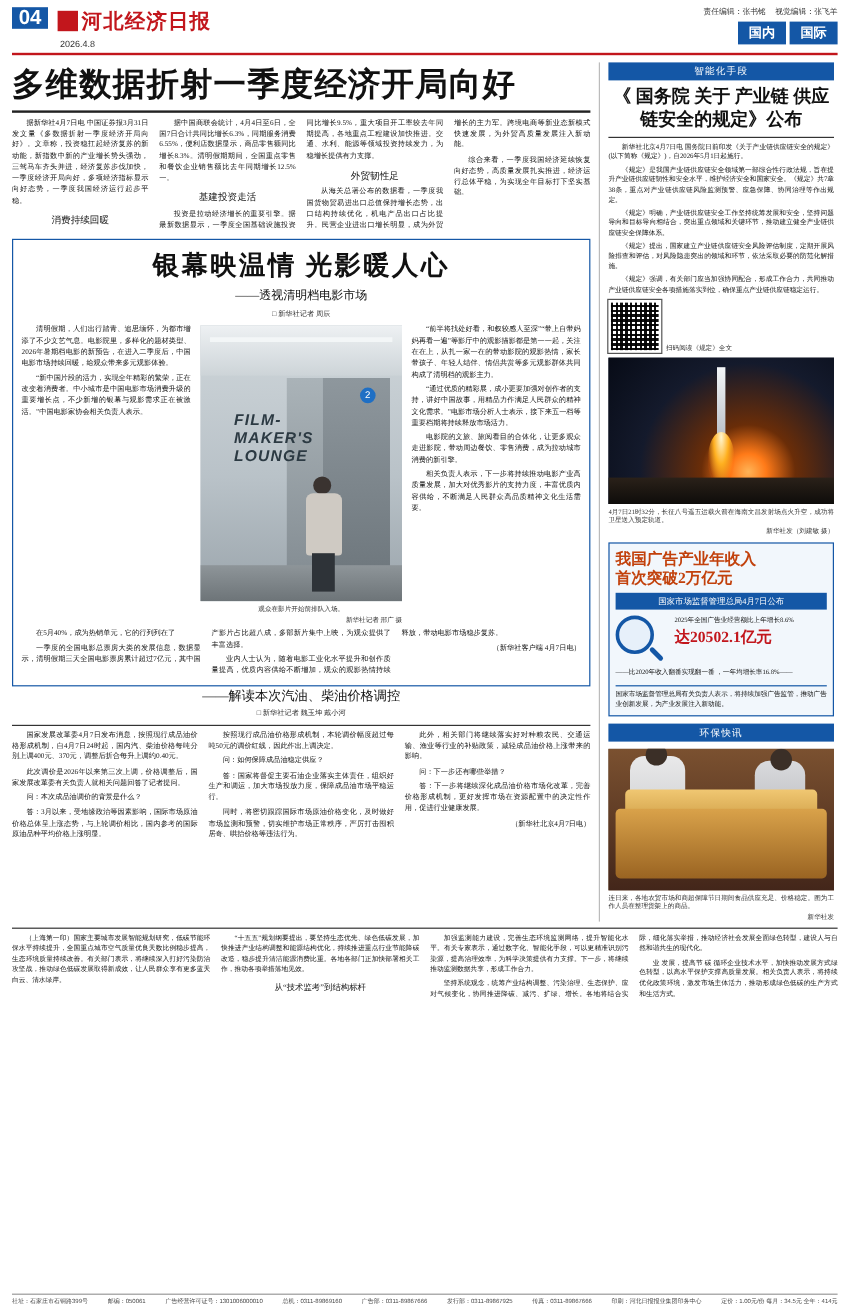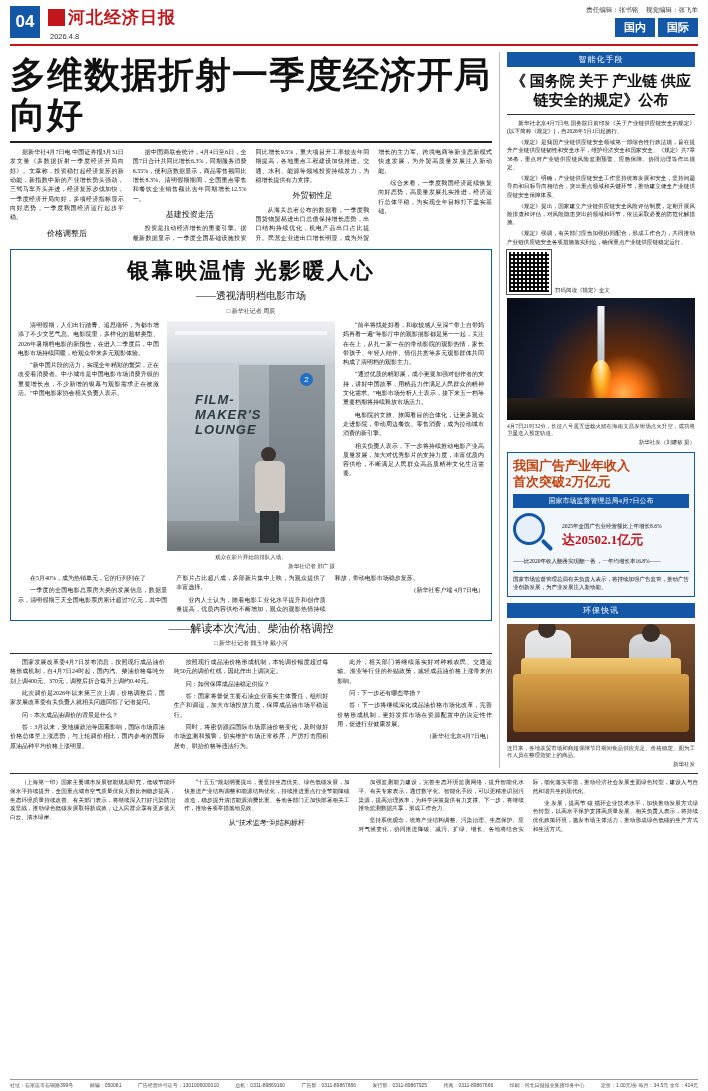--- a/index.html
+++ b/index.html
@@ -10,21 +10,21 @@
     background: #ffffff;
     font-family: "Liberation Serif", "DejaVu Serif", serif;
     color: #111;
     overflow: hidden;
   }
   .page { position: relative; width: 708px; height: 1091px; padding: 6px 10px 4px 10px; }
 
   
   .masthead { display:flex; align-items:flex-start; gap:8px; height:36px; }
   .pagebadge {
-    width:30px; height:32px; background:#1457a6; color:#fff;
+    width:30px; height:18px; background:#1457a6; color:#fff;
     font-family:"Liberation Sans", sans-serif; font-size:17px; font-weight:bold;
     display:flex; align-items:center; justify-content:center;
   }
   .mast-left { display:flex; flex-direction:column; }
   .mast-logo {
     display:flex; align-items:center; gap:3px;
   }
   .logo-sq { width:17px; height:17px; background:#c2161c; }
   .logo-txt {
     font-family:"Liberation Serif", serif; font-weight:bold; font-size:17px;
@@ -41,21 +41,21 @@
   }
   .rule-top { border-top:2px solid #c2161c; margin-top:2px; }
 
   
   .cols { display:flex; gap:7px; margin-top:6px; }
   .left-col { width:482px; }
   .right-col { width:196px; border-left:1px solid #bbb; padding-left:7px; }
 
   
   .head1 {
-    font-size:36px; font-weight:bold; letter-spacing:1px;
+    font-size:27px; font-weight:bold; letter-spacing:1px;
     font-family:"Liberation Serif", serif; line-height:1.1; margin:4px 0 6px 0;
   }
   .hr-thin { border-top:1px solid #333; margin:4px 0; }
   .hr-thick { border-top:2px solid #222; margin:5px 0; }
 
   
   .body4 { column-count:4; column-gap:9px; column-rule:0; font-size:6px; line-height:1.55; text-align:justify; }
   .body3 { column-count:3; column-gap:9px; font-size:6px; line-height:1.55; text-align:justify; }
   .subhead { font-weight:normal; font-size:8px; text-align:center; margin:5px 0 3px; }
   p { margin:0 0 3px 0; text-indent:2em; }
@@ -120,21 +120,21 @@
 
   
   .head2 { font-size:22px; font-weight:bold; text-align:center; letter-spacing:1px; margin:7px 0 3px; }
   .head2-sub { font-size:11px; text-align:center; margin-bottom:3px; }
   .head2-by { font-size:6px; text-align:center; color:#333; margin-bottom:5px; }
 
   
   .adbox { border:1px solid #1457a6; margin-top:6px; padding:5px; background:#f2f7fc; }
   .ad-title { font-size:13px; font-weight:bold; color:#c2410c; text-align:left; line-height:1.25; }
   .ad-sub { font-size:7px; text-align:center; background:#1457a6; color:#fff; margin-top:4px; padding:2px 0; }
-  .ad-mid { display:flex; gap:5px; align-items:center; margin-top:5px; }
+  .ad-mid { display:flex; gap:5px; margin-top:5px; }
   .ad-num { font-size:13px; font-weight:bold; color:#c2161c; }
   .ad-note { font-size:5.5px; line-height:1.5; }
   .mag { width:44px; height:44px; position:relative; flex:0 0 auto; }
   .mag-glass { position:absolute; top:0; left:0; width:32px; height:32px; border:3px solid #1457a6; border-radius:50%; background:#e7f0fa; }
   .mag-handle { position:absolute; top:30px; left:27px; width:14px; height:4px; background:#1457a6; transform:rotate(45deg); border-radius:2px; }
   .ad-bottom { font-size:5.5px; border-top:1px solid #1457a6; margin-top:5px; padding-top:3px; line-height:1.5; }
 
   
   .foodphoto { width:100%; height:118px; margin-top:6px; position:relative; overflow:hidden; background:#5b3a22;}
   .fp-bg { position:absolute; inset:0; background:linear-gradient(180deg,#7b5130,#43261a); }
@@ -184,21 +184,21 @@
 
   <div class="cols">
 
     <div class="left-col">
 
       <div class="head1">多维数据折射一季度经济开局向好</div>
       <div class="hr-thick"></div>
 
       <div class="body4">
         <p>据新华社4月7日电 中国证券报3月31日发文量《多数据折射一季度经济开局向好》。文章称，投资稳扛起经济复苏的新动能，新指数中新的产业增长势头强劲，三驾马车齐头并进，经济复苏步伐加快，一季度经济开局向好，多项经济指标显示向好态势，一季度我国经济运行起步平稳。</p>
-        <div class="subhead">价格调整后</div>
+        <div class="subhead">消费持续回暖</div>
         <p>据中国商联会统计，4月4日至6日，全国7日合计共同比增长6.3%，同期服务消费6.55%，便利店数据显示，商品零售额同比增长8.3%。清明假期期间，全国重点零售和餐饮企业销售额比去年同期增长12.5%一。</p>
         <div class="subhead">基建投资走活</div>
         <p>投资是拉动经济增长的重要引擎。据最新数据显示，一季度全国基础设施投资同比增长9.5%，重大项目开工率较去年同期提高，各地重点工程建设加快推进。交通、水利、能源等领域投资持续发力，为稳增长提供有力支撑。</p>
         <div class="subhead">外贸韧性足</div>
         <p>从海关总署公布的数据看，一季度我国货物贸易进出口总值保持增长态势，出口结构持续优化，机电产品出口占比提升。民营企业进出口增长明显，成为外贸增长的主力军。跨境电商等新业态新模式快速发展，为外贸高质量发展注入新动能。</p>
         <p>综合来看，一季度我国经济延续恢复向好态势，高质量发展扎实推进，经济运行总体平稳，为实现全年目标打下坚实基础。</p>
       </div>
 
       <div class="feature">
         <div class="feat-title">银幕映温情 光影暖人心</div>

